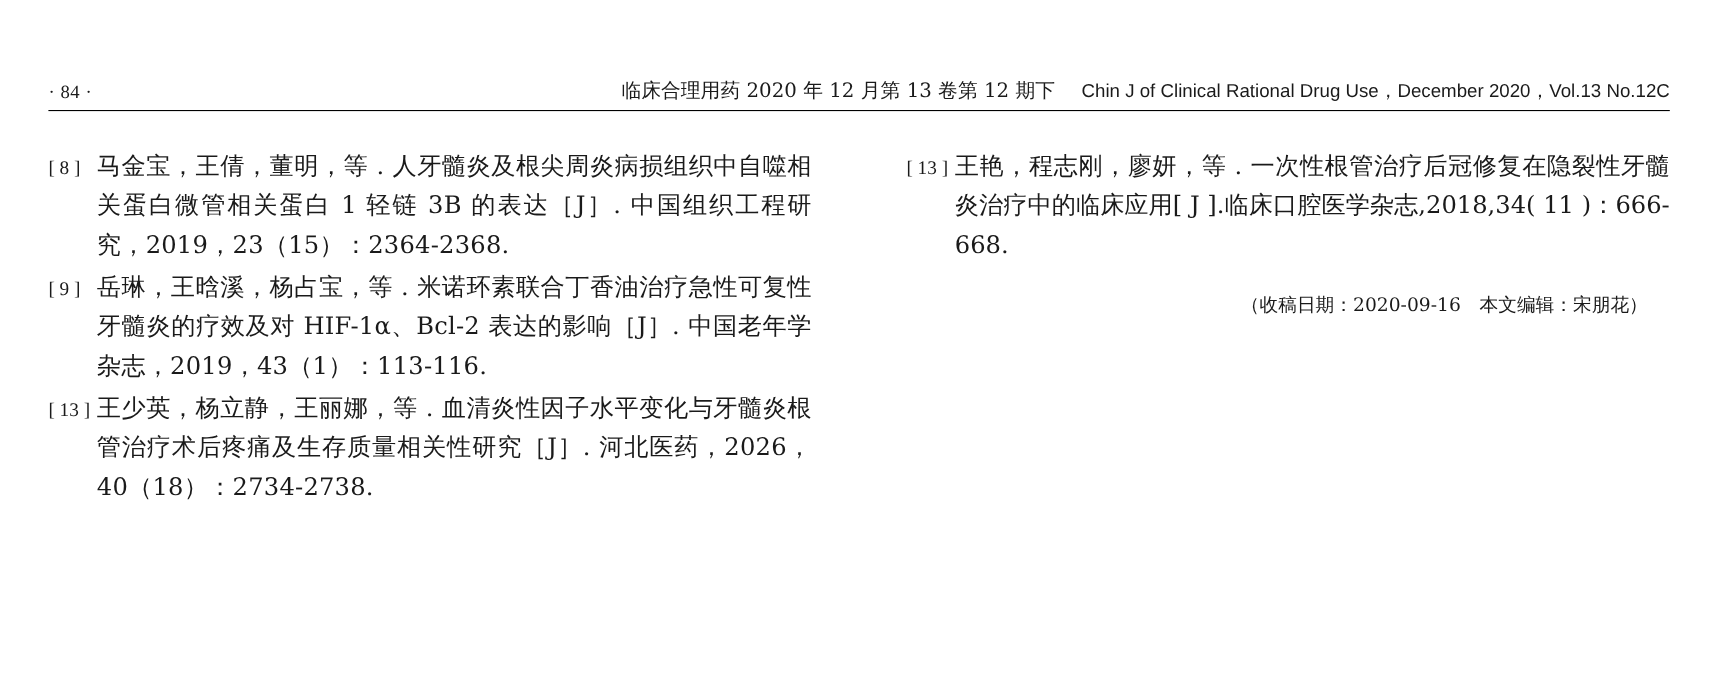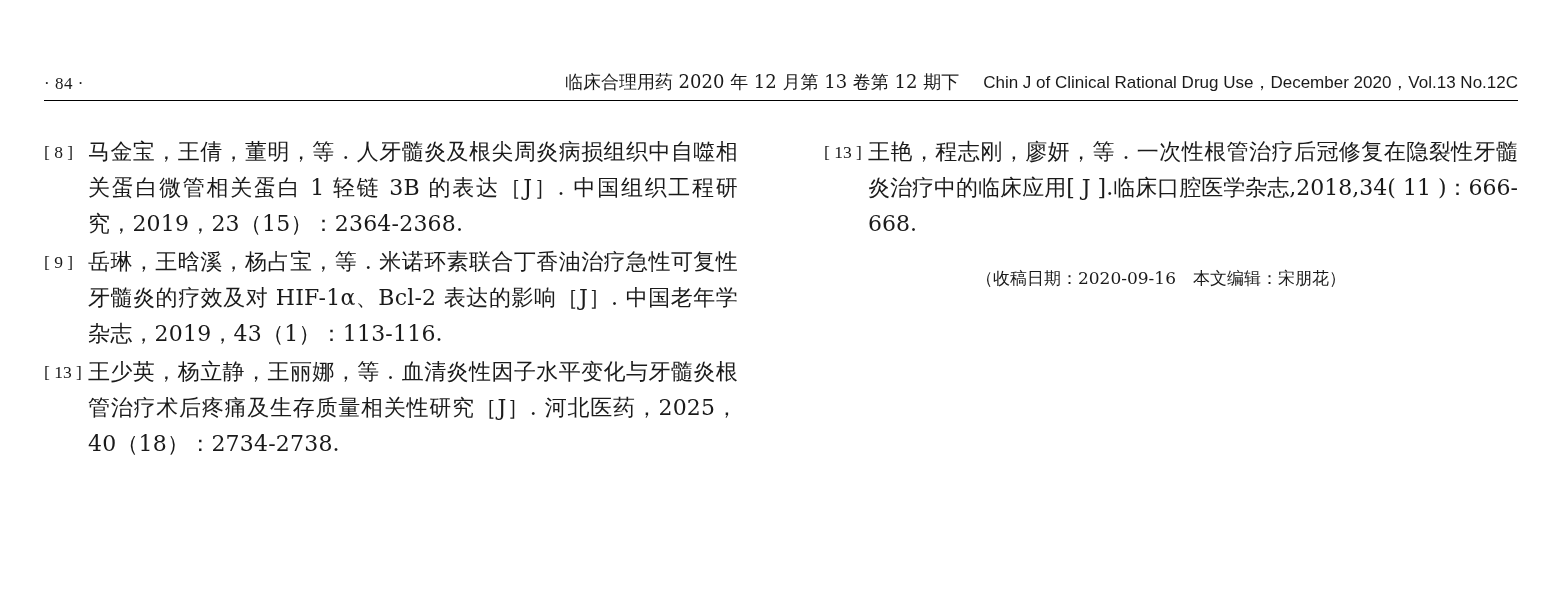--- a/index.html
+++ b/index.html
@@ -93,21 +93,21 @@
     font-size: 22px;
     letter-spacing: 0.2px;
     text-align: justify;
     text-justify: inter-ideograph;
   }
   .ref.tight .ref-body {
     letter-spacing: 0px;
   }
   .sig {
     margin-top: 18px;
-    text-align: center;
+    text-align: right;
     padding-right: 20px;
     font-family: "DejaVu Serif", "Liberation Serif", serif;
     font-size: 17px;
     line-height: 36px;
   }
 </style>
 </head>
 <body>
 
 <div class="page">
@@ -127,21 +127,21 @@
       <div class="ref">
         <span class="ref-num">[ 8 ]</span>
         <span class="ref-body">马金宝，王倩，董明，等 . 人牙髓炎及根尖周炎病损组织中自噬相关蛋白微管相关蛋白 1 轻链 3B 的表达［J］. 中国组织工程研究，2019，23（15）：2364-2368.</span>
       </div>
       <div class="ref">
         <span class="ref-num">[ 9 ]</span>
         <span class="ref-body">岳琳，王晗溪，杨占宝，等 . 米诺环素联合丁香油治疗急性可复性牙髓炎的疗效及对 HIF-1α、Bcl-2 表达的影响［J］. 中国老年学杂志，2019，43（1）：113-116.</span>
       </div>
       <div class="ref">
         <span class="ref-num">[ 13 ]</span>
-        <span class="ref-body">王少英，杨立静，王丽娜，等 . 血清炎性因子水平变化与牙髓炎根管治疗术后疼痛及生存质量相关性研究［J］. 河北医药，2025，40（18）：2734-2738.</span>
+        <span class="ref-body">王少英，杨立静，王丽娜，等 . 血清炎性因子水平变化与牙髓炎根管治疗术后疼痛及生存质量相关性研究［J］. 河北医药，2026，40（18）：2734-2738.</span>
       </div>
     </div>
 
     <div class="col">
       <div class="ref tight">
         <span class="ref-num">[ 13 ]</span>
         <span class="ref-body">王艳，程志刚，廖妍，等 . 一次性根管治疗后冠修复在隐裂性牙髓炎治疗中的临床应用[ J ].临床口腔医学杂志,2018,34( 11 )：666-668.</span>
       </div>
       <div class="sig">（收稿日期：2020-09-16　本文编辑：宋朋花）</div>
     </div>

